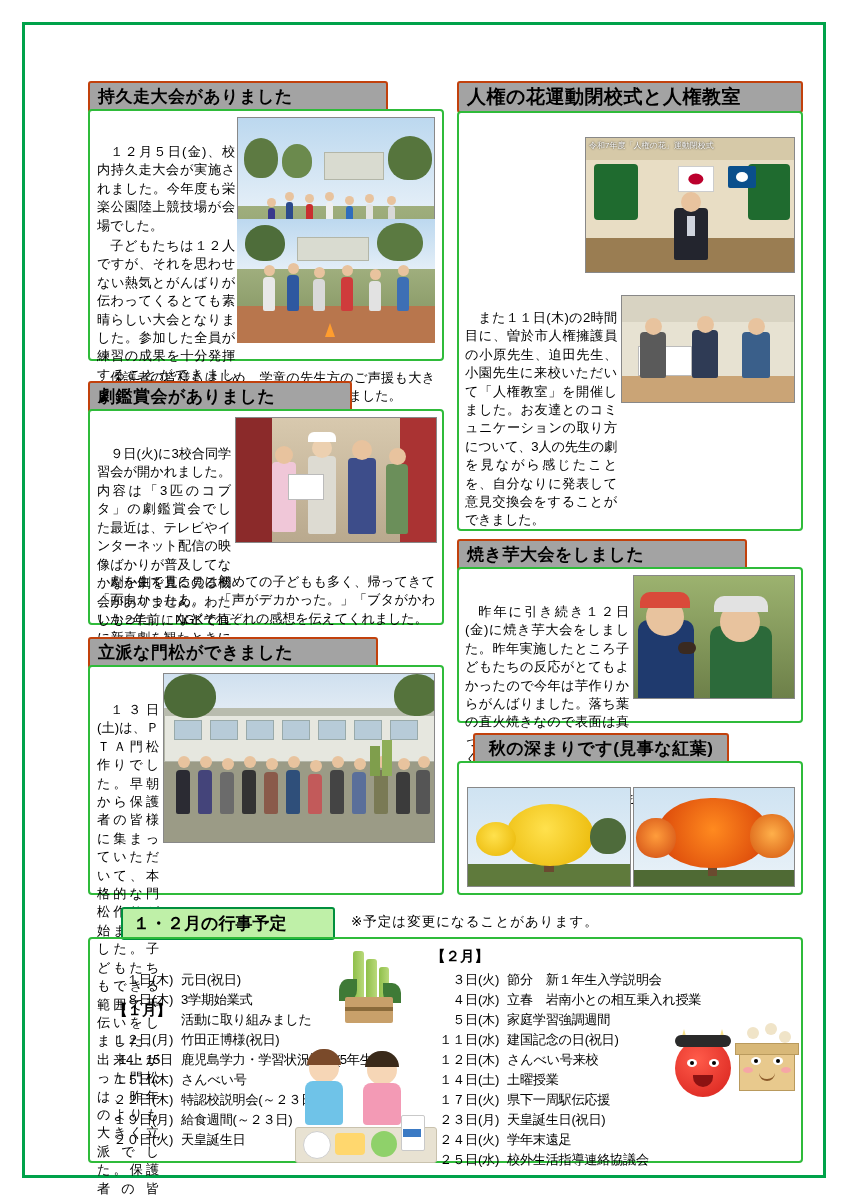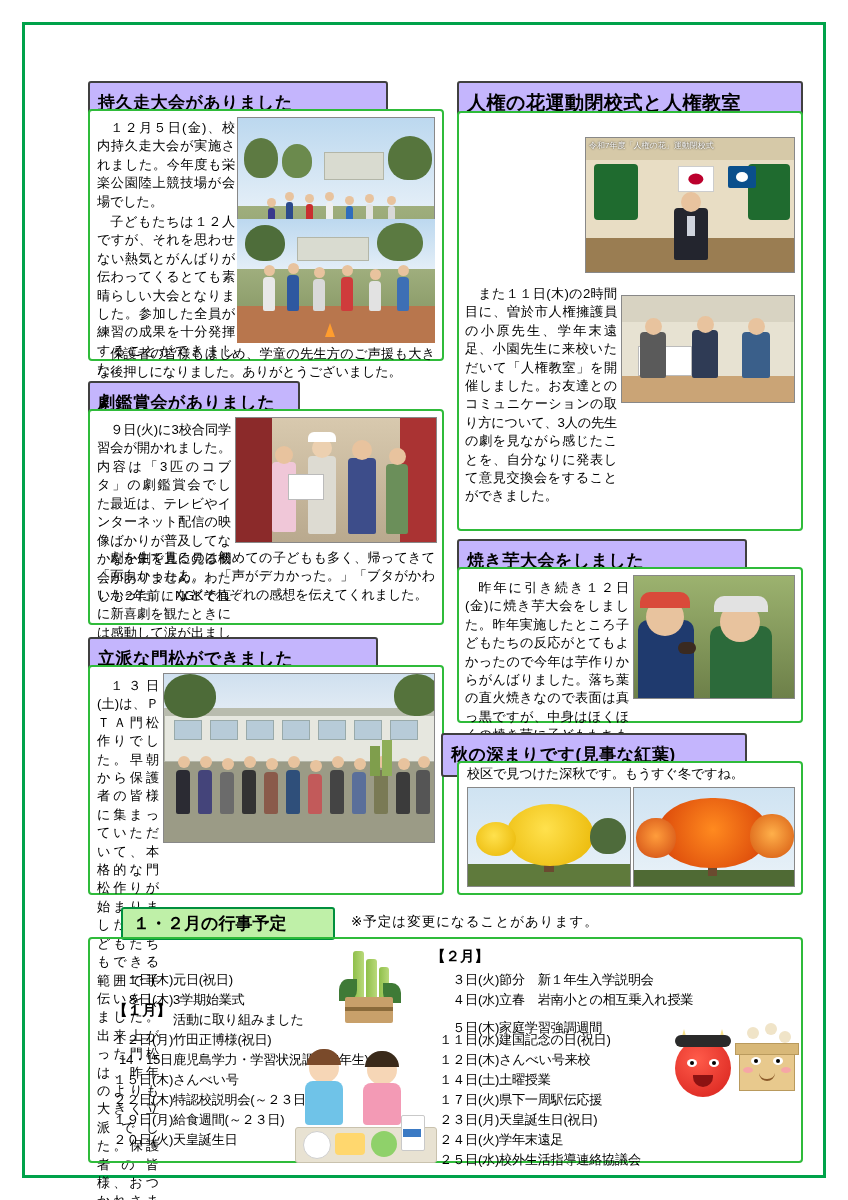--- a/index.html
+++ b/index.html
@@ -20,44 +20,45 @@
   .inner{
     position:absolute;
     left:8px;top:8px;
     width:788px;height:1140px;
     box-sizing:border-box;
   }
   
   .sec-head{
     position:absolute;
     box-sizing:border-box;
-    background:#c4b5fd;
-    border:2px solid #404040;
+    background:#a3a3a3;
+    border:2px solid #c2410c;
     border-radius:3px;
     color:#000;
     font-weight:bold;
     font-size:17px;
     line-height:24px;
-    padding:8px 8px;
+    padding:2px 8px;
     white-space:nowrap;
     letter-spacing:0.5px;
   }
   .sec-box{
     position:absolute;
     box-sizing:border-box;
     border:2px solid #2fbb3a;
     border-radius:4px;
     background:#ffffff;
   }
   .body-text{
     font-size:13.2px;
     line-height:18.4px;
     text-align:justify;
     color:#000;
     letter-spacing:-0.2px;
+    margin-top:24px;
   }
   .body-text p{margin:0;text-indent:1em;}
   
   .photo{
     position:absolute;
     overflow:hidden;
     background:#ccc;
     border:1px solid #888;
     box-sizing:border-box;
   }
@@ -118,21 +119,21 @@
     font-size:14.5px;
     font-weight:bold;
   }
   .ev{
     position:absolute;
     font-size:13.2px;
     white-space:nowrap;
     letter-spacing:-0.3px;
   }
   .ev .d{display:inline-block;width:68px;text-align:right;}
-  .ev .t{display:inline-block;}
+  .ev .t{display:inline-block;padding-left:8px;}
   
   .kado{position:absolute;}
   .bamboo{position:absolute;background:linear-gradient(90deg,#8fbf4a,#b9d97a);border-radius:3px 3px 0 0;}
   .kado-base{position:absolute;background:#c8a06a;border-radius:2px;}
   
   .kid{position:absolute;}
   .tray{position:absolute;background:#e8e2d2;border:1px solid #c9c2ae;border-radius:3px;}
   
   .oni{position:absolute;border-radius:50%;background:radial-gradient(circle at 40% 35%,#ff5b4a,#d6201b);}
   .masu{position:absolute;background:#e8c98d;border:1px solid #b99a5d;}
@@ -196,21 +197,21 @@
   <div class="body-text" style="position:absolute;left:64px;top:86px;width:138px;">
     <p>１２月５日(金)、校内持久走大会が実施されました。今年度も栄楽公園陸上競技場が会場でした。</p>
   </div>
   <div class="body-text" style="position:absolute;left:64px;top:180px;width:138px;">
     <p>子どもたちは１２人ですが、それを思わせない熱気とがんばりが伝わってくるとても素晴らしい大会となりました。参加した全員が練習の成果を十分発揮することができました。</p>
   </div>
   <div class="body-text" style="position:absolute;left:64px;top:312px;width:338px;">
     <p>保護者の皆様もはじめ、学童の先生方のご声援も大きな後押しになりました。ありがとうございました。</p>
   </div>
 
-  <div class="sec-head" style="left:55px;top:348px;width:212px;">劇鑑賞会がありました</div>
+  <div class="sec-head" style="left:55px;top:348px;width:264px;">劇鑑賞会がありました</div>
 
   <div class="sec-box" style="left:55px;top:376px;width:356px;height:216px;"></div>
 
   <div class="photo" style="left:202px;top:384px;width:202px;height:126px;">
     <div class="stage"></div>
     <div class="curtain" style="left:0;"></div>
     <div class="curtain" style="right:0;background:#a33;"></div>
     <div class="person" style="left:36px;top:44px;width:24px;height:70px;background:#f0c7d8;"></div>
     <div class="head" style="left:39px;top:28px;width:18px;height:18px;"></div>
     <div class="person" style="left:72px;top:38px;width:28px;height:78px;background:#dddbd2;"></div>
@@ -312,21 +313,21 @@
     <div style="position:absolute;left:16px;bottom:26px;width:52px;height:28px;background:#fff;border:1px solid #bbb;"></div>
     <div class="person" style="left:18px;top:36px;width:26px;height:46px;background:#5a5a5a;"></div>
     <div class="head" style="left:23px;top:22px;width:17px;height:17px;"></div>
     <div class="person" style="left:70px;top:34px;width:26px;height:48px;background:#2f3b55;"></div>
     <div class="head" style="left:75px;top:20px;width:17px;height:17px;"></div>
     <div class="person" style="left:120px;top:36px;width:28px;height:46px;background:#3a5f8a;"></div>
     <div class="head" style="left:126px;top:22px;width:17px;height:17px;"></div>
   </div>
 
   <div class="body-text" style="position:absolute;left:432px;top:252px;width:152px;">
-    <p>また１１日(木)の2時間目に、曽於市人権擁護員の小原先生、学年末遠足、小園先生に来校いただいて「人権教室」を開催しました。お友達とのコミュニケーションの取り方について、3人の先生の劇を見ながら感じたことを、自分なりに発表して意見交換会をすることができました。</p>
+    <p>また１１日(木)の2時間目に、曽於市人権擁護員の小原先生、迫田先生、小園先生に来校いただいて「人権教室」を開催しました。お友達とのコミュニケーションの取り方について、3人の先生の劇を見ながら感じたことを、自分なりに発表して意見交換会をすることができました。</p>
   </div>
 
   <div class="sec-head" style="left:424px;top:506px;width:290px;">焼き芋大会をしました</div>
 
   <div class="sec-box" style="left:424px;top:534px;width:346px;height:156px;"></div>
 
   <div class="photo" style="left:600px;top:542px;width:162px;height:124px;">
     <div style="position:absolute;left:0;top:0;right:0;bottom:0;background:linear-gradient(#9cb26f,#6d8049);"></div>
     <div class="person" style="left:4px;top:44px;width:56px;height:80px;background:#1f3a6e;border-radius:10px 10px 0 0;"></div>
     <div class="head" style="left:12px;top:22px;width:38px;height:38px;"></div>
@@ -334,21 +335,21 @@
     <div class="person" style="left:76px;top:50px;width:62px;height:74px;background:#2c6a3a;border-radius:10px 10px 0 0;"></div>
     <div class="head" style="left:86px;top:26px;width:40px;height:40px;"></div>
     <div style="position:absolute;left:80px;top:20px;width:54px;height:16px;background:#e2e2e2;border-radius:10px 10px 0 0;"></div>
     <div style="position:absolute;left:44px;top:66px;width:18px;height:12px;background:#3a2a20;border-radius:6px;"></div>
   </div>
 
   <div class="body-text" style="position:absolute;left:432px;top:546px;width:164px;">
     <p>昨年に引き続き１２日(金)に焼き芋大会をしました。昨年実施したところ子どもたちの反応がとてもよかったので今年は芋作りからがんばりました。落ち葉の直火焼きなので表面は真っ黒ですが、中身はほくほくの焼き芋に子どもたちも大満足。食べ過ぎて帰ってからが大変だったのではないですか。</p>
   </div>
 
-  <div class="sec-head" style="left:408px;top:700px;width:306px;">秋の深まりです(見事な紅葉)</div>
+  <div class="sec-head" style="left:440px;top:700px;width:256px;text-align:center;">秋の深まりです(見事な紅葉)</div>
 
   <div class="sec-box" style="left:424px;top:728px;width:346px;height:134px;"></div>
 
   <div class="body-text" style="position:absolute;left:434px;top:732px;width:330px;">
     <p style="text-indent:0">校区で見つけた深秋です。もうすぐ冬ですね。</p>
   </div>
 
   <div class="photo" style="left:434px;top:754px;width:164px;height:100px;">
     <div class="autumn-sky"></div>
     <div class="grass"></div>
@@ -379,21 +380,21 @@
   <div class="ev" style="left:72px;top:998px;"><span class="d">１２日(月)</span><span class="t">竹田正博様(祝日)</span></div>
   <div class="ev" style="left:72px;top:1018px;"><span class="d">14・15日</span><span class="t">鹿児島学力・学習状況調査(5年生)</span></div>
   <div class="ev" style="left:72px;top:1038px;"><span class="d">１５日(木)</span><span class="t">さんべい号</span></div>
   <div class="ev" style="left:72px;top:1058px;"><span class="d">２２日(木)</span><span class="t">特認校説明会(～２３日)</span></div>
   <div class="ev" style="left:72px;top:1078px;"><span class="d">１９日(月)</span><span class="t">給食週間(～２３日)</span></div>
   <div class="ev" style="left:72px;top:1098px;"><span class="d">２０日(火)</span><span class="t">天皇誕生日</span></div>
 
   <div class="mon-title" style="left:398px;top:914px;">【２月】</div>
   <div class="ev" style="left:398px;top:938px;"><span class="d">３日(火)</span><span class="t">節分　新１年生入学説明会</span></div>
   <div class="ev" style="left:398px;top:958px;"><span class="d">４日(水)</span><span class="t">立春　岩南小との相互乗入れ授業</span></div>
-  <div class="ev" style="left:398px;top:978px;margin-top:8px;"><span class="d">５日(木)</span><span class="t">家庭学習強調週間</span></div>
+  <div class="ev" style="left:398px;top:978px;"><span class="d">５日(木)</span><span class="t">家庭学習強調週間</span></div>
   <div class="ev" style="left:398px;top:998px;"><span class="d">１１日(水)</span><span class="t">建国記念の日(祝日)</span></div>
   <div class="ev" style="left:398px;top:1018px;"><span class="d">１２日(木)</span><span class="t">さんべい号来校</span></div>
   <div class="ev" style="left:398px;top:1038px;"><span class="d">１４日(土)</span><span class="t">土曜授業</span></div>
   <div class="ev" style="left:398px;top:1058px;"><span class="d">１７日(火)</span><span class="t">県下一周駅伝応援</span></div>
   <div class="ev" style="left:398px;top:1078px;"><span class="d">２３日(月)</span><span class="t">天皇誕生日(祝日)</span></div>
   <div class="ev" style="left:398px;top:1098px;"><span class="d">２４日(火)</span><span class="t">学年末遠足</span></div>
   <div class="ev" style="left:398px;top:1118px;"><span class="d">２５日(水)</span><span class="t">校外生活指導連絡協議会</span></div>
 
   <div class="kado" style="left:300px;top:916px;width:70px;height:78px;">
     <div class="bamboo" style="left:20px;top:2px;width:11px;height:48px;"></div>

